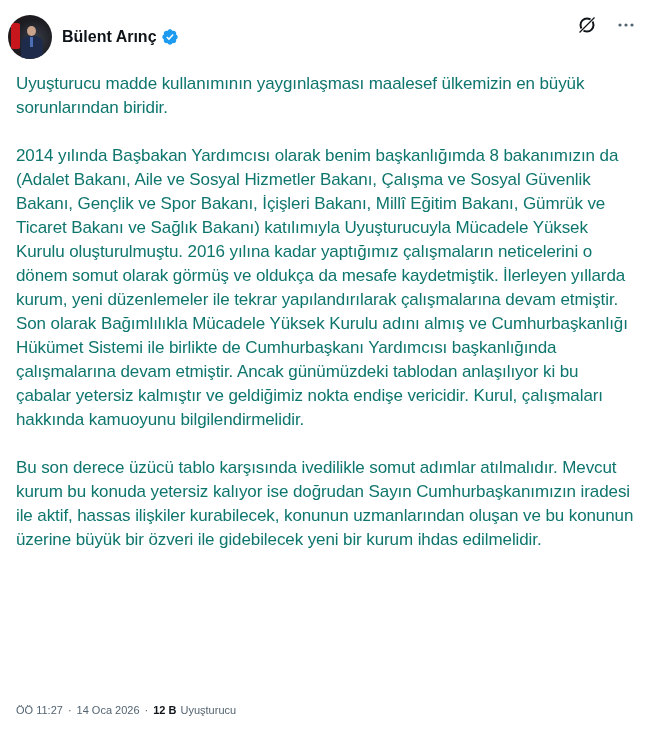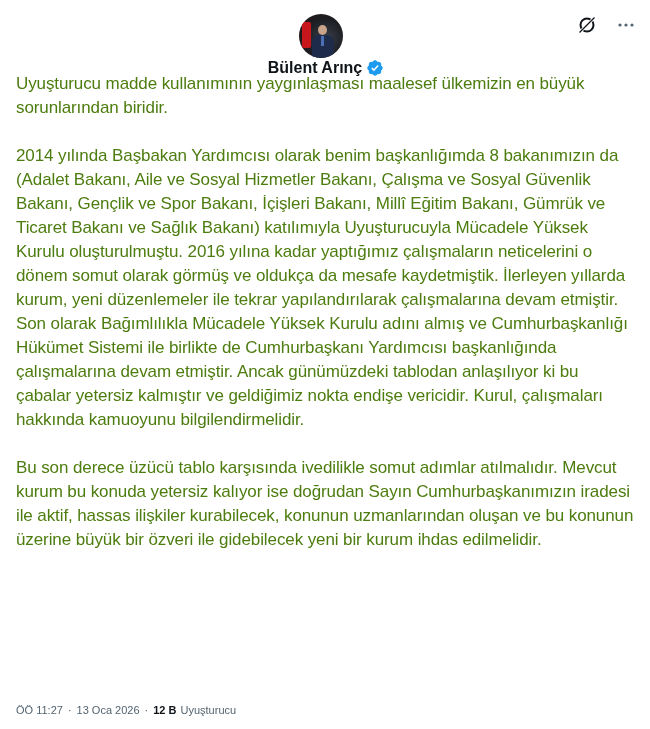--- a/index.html
+++ b/index.html
@@ -2,40 +2,40 @@
 <html><head>
   <meta charset="utf-8">
   <style>
     html, body { margin: 0; padding: 0; background: #ffffff; }
     body {
       width: 650px; height: 729px; overflow: hidden;
       font-family: "Liberation Sans", "DejaVu Sans", sans-serif;
       color: #0f1419;
     }
     .tweet { position: relative; width: 650px; height: 729px; box-sizing: border-box; padding: 0 16px; }
-    .header { position: absolute; left: 8px; top: 14px; right: 16px; height: 46px; display: flex; align-items: center; flex-direction: column; }
+    .header { position: absolute; left: 8px; top: 14px; right: 16px; height: 46px; display: flex; align-items: center; }
     .avatar {
       width: 44px; height: 44px; border-radius: 50%; overflow: hidden; flex: 0 0 44px;
       background: radial-gradient(circle at 60% 55%, #3a3f4a 0%, #1c1d22 55%, #2a1212 100%);
       position: relative;
     }
     .avatar .flag { position: absolute; left: 3px; top: 8px; width: 9px; height: 26px; background: #c8161d; border-radius: 2px; }
     .avatar .person-head { position: absolute; left: 19px; top: 11px; width: 9px; height: 10px; border-radius: 50%; background: #c9a48a; }
     .avatar .person-body { position: absolute; left: 13px; top: 21px; width: 22px; height: 24px; border-radius: 8px 8px 0 0; background: #1f2b4a; }
     .avatar .tie { position: absolute; left: 22px; top: 22px; width: 3px; height: 10px; background: #4a6fb5; }
     .names { margin-left: 10px; display: flex; flex-direction: column; justify-content: center; }
     .name-row { display: flex; align-items: center; }
     .display-name { font-weight: 700; font-size: 16px; line-height: 20px; color: #0f1419; }
     .badge { margin-left: 4px; width: 18px; height: 18px; display: inline-flex; }
     .handle { font-size: 16px; line-height: 20px; color: #536471; margin-top: 1px; }
     .actions { position: absolute; right: 14px; top: 14px; display: flex; align-items: center; gap: 18px; }
     .grok-icon, .more-icon { display: inline-flex; align-items: center; justify-content: center; cursor: pointer; }
     .body-text {
       position: absolute; left: 16px; top: 72px; width: 620px;
-      font-size: 17px; line-height: 24px; color: #4d7c0f;
+      font-size: 17px; line-height: 24px; color: #0f766e;
       letter-spacing: -0.1px;
     }
     .body-text p { margin: 0 0 24px 0; }
     .body-text p:last-child { margin-bottom: 16px; }
     .meta {
       position: absolute; left: 16px; top: 700px;
       font-size: 11px; line-height: 20px; color: #536471;
       display: flex; align-items: center;
     }
     .meta .sep { margin: 0 5px; }
@@ -85,19 +85,19 @@
 
   <div class="body-text">
     <p>Uyuşturucu madde kullanımının yaygınlaşması maalesef ülkemizin en büyük sorunlarından biridir.</p>
     <p>2014 yılında Başbakan Yardımcısı olarak benim başkanlığımda 8 bakanımızın da (Adalet Bakanı, Aile ve Sosyal Hizmetler Bakanı, Çalışma ve Sosyal Güvenlik Bakanı, Gençlik ve Spor Bakanı, İçişleri Bakanı, Millî Eğitim Bakanı, Gümrük ve Ticaret Bakanı ve Sağlık Bakanı) katılımıyla Uyuşturucuyla Mücadele Yüksek Kurulu oluşturulmuştu. 2016 yılına kadar yaptığımız çalışmaların neticelerini o dönem somut olarak görmüş ve oldukça da mesafe kaydetmiştik. İlerleyen yıllarda kurum, yeni düzenlemeler ile tekrar yapılandırılarak çalışmalarına devam etmiştir. Son olarak Bağımlılıkla Mücadele Yüksek Kurulu adını almış ve Cumhurbaşkanlığı Hükümet Sistemi ile birlikte de Cumhurbaşkanı Yardımcısı başkanlığında çalışmalarına devam etmiştir. Ancak günümüzdeki tablodan anlaşılıyor ki bu çabalar yetersiz kalmıştır ve geldiğimiz nokta endişe vericidir. Kurul, çalışmaları hakkında kamuoyunu bilgilendirmelidir.</p>
     <p>Bu son derece üzücü tablo karşısında ivedilikle somut adımlar atılmalıdır. Mevcut kurum bu konuda yetersiz kalıyor ise doğrudan Sayın Cumhurbaşkanımızın iradesi ile aktif, hassas ilişkiler kurabilecek, konunun uzmanlarından oluşan ve bu konunun üzerine büyük bir özveri ile gidebilecek yeni bir kurum ihdas edilmelidir.</p>
   </div>
 
   <div class="meta">
     <span>ÖÖ 11:27</span>
     <span class="sep">·</span>
-    <span>13 Oca 2026</span>
+    <span>14 Oca 2026</span>
     <span class="sep">·</span>
     <span class="views-count">12 B</span>
     <span>Uyuşturucu</span>
   </div>
 
 </div>
 
 </body></html>

